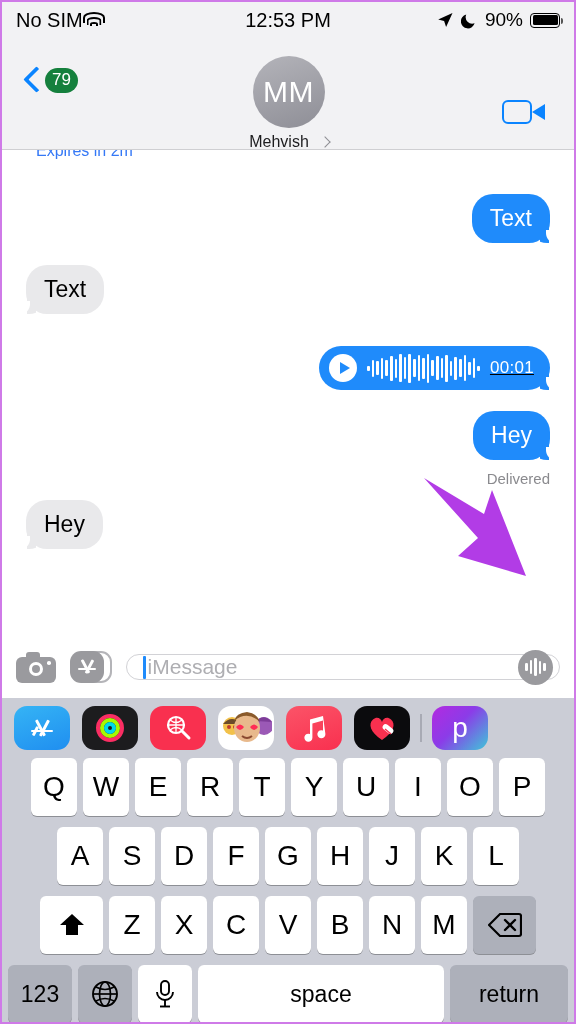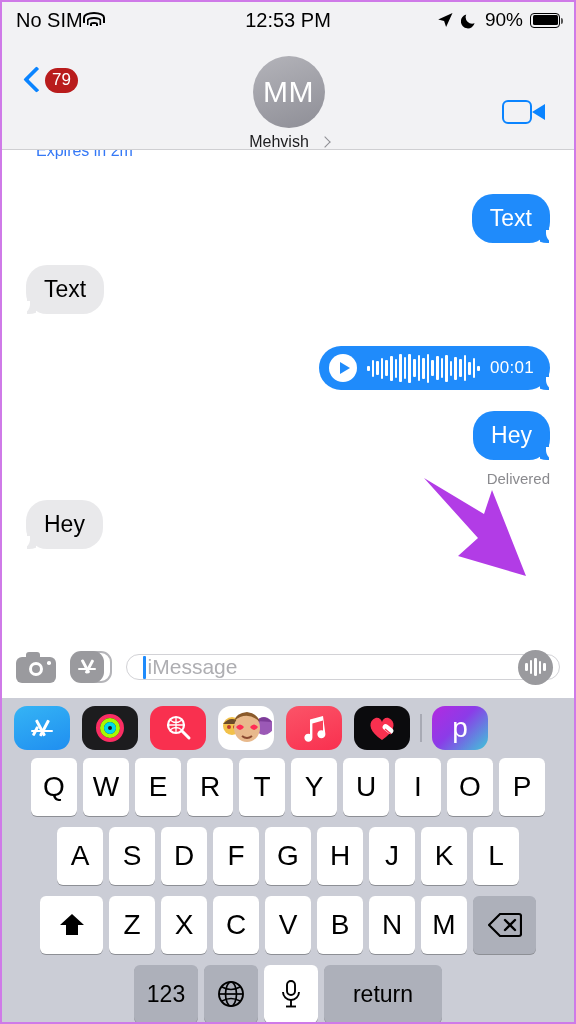--- a/index.html
+++ b/index.html
@@ -49,21 +49,21 @@
     position:absolute;left:22px;top:28px;
     display:flex;align-items:center;gap:5px;cursor:pointer;
   }
   .chev-left{width:16px;height:28px;position:relative;}
   .chev-left::before{
     content:"";position:absolute;left:3px;top:4px;
     width:15px;height:15px;border-left:4.5px solid #0a84ff;border-bottom:4.5px solid #0a84ff;
     transform:rotate(45deg);border-radius:2px;
   }
   .badge{
-    background:#b91c1c;color:#fff;border-radius:13px;
+    background:#15803d;color:#fff;border-radius:13px;
     min-width:26px;height:25px;padding:0 7px;
     display:flex;align-items:center;justify-content:center;
     font-size:17px;font-weight:500;box-sizing:border-box;
   }
   .contact{
     position:absolute;left:1px;right:0;top:18px;
     display:flex;flex-direction:column;align-items:center;gap:2px;
     pointer-events:none;
   }
   .avatar{
@@ -287,21 +287,21 @@
     <div class="bubble sent" style="right:24px;top:44px;">
       <span>Text</span>
       <span class="tail sent"></span>
     </div>
 
     <div class="bubble recv" style="left:24px;top:115px;">
       <span>Text</span>
       <span class="tail recv"></span>
     </div>
 
-    <div class="audio-bubble" style="right:24px;top:196px;">
+    <div class="audio-bubble" style="right:24px;top:196px;text-decoration:underline;">
       <span class="play">
           <i></i>
         </span>
       <span class="wave">
         <span style="height:5px"></span>
           <span style="height:17px"></span>
           <span style="height:14px"></span>
         <span style="height:21px"></span>
           <span style="height:16px"></span>
           <span style="height:25px"></span>
@@ -491,16 +491,17 @@
         </svg>
       </div>
       <div class="key mic">
         <svg width="22" height="30" viewBox="0 0 22 30">
           <rect x="7" y="2" width="8" height="14" rx="4" fill="none" stroke="#000" stroke-width="1.9"></rect>
           <path d="M3 13 a8 8 0 0 0 16 0" fill="none" stroke="#000" stroke-width="1.9"></path>
           <line x1="11" y1="21" x2="11" y2="27" stroke="#000" stroke-width="1.9"></line>
           <line x1="6" y1="27.5" x2="16" y2="27.5" stroke="#000" stroke-width="1.9"></line>
         </svg>
       </div>
+      <div class="key space">space</div>
       <div class="key ret gray">return</div>
     </div>
   </div>
 </div>
 
 </body></html>

